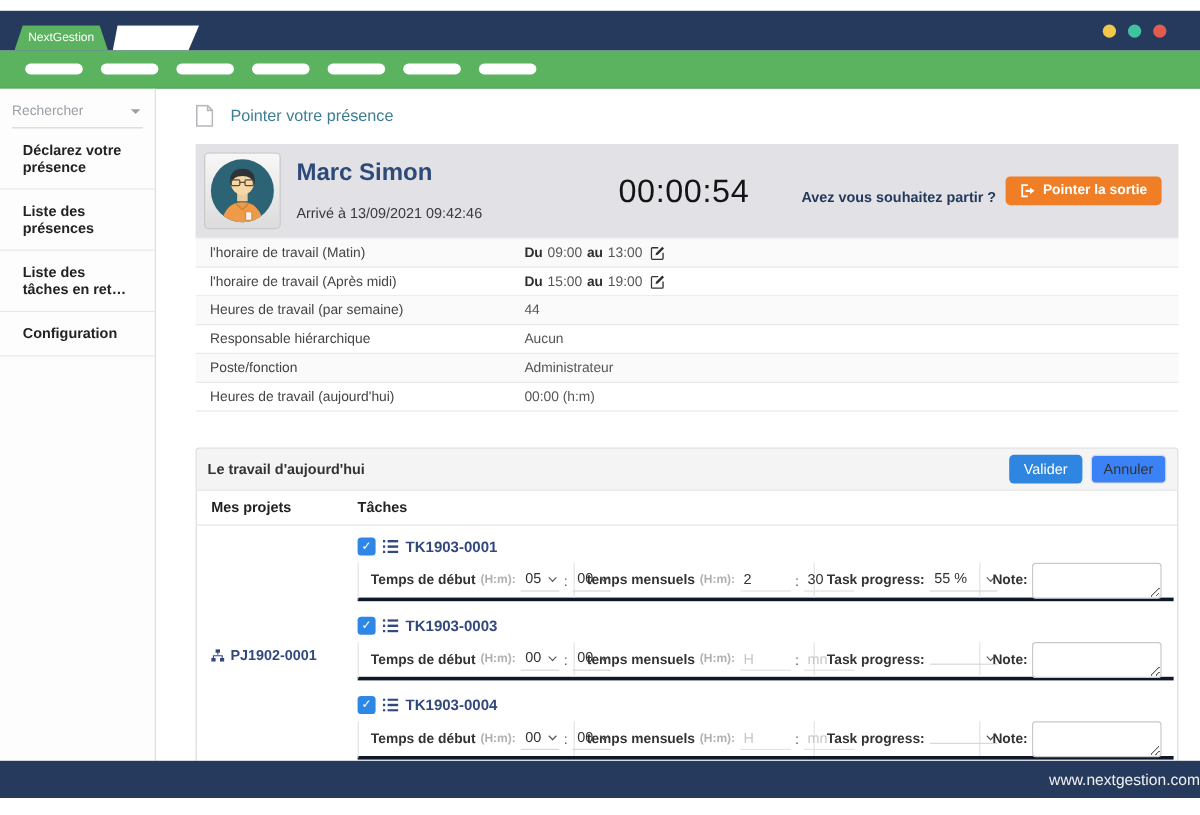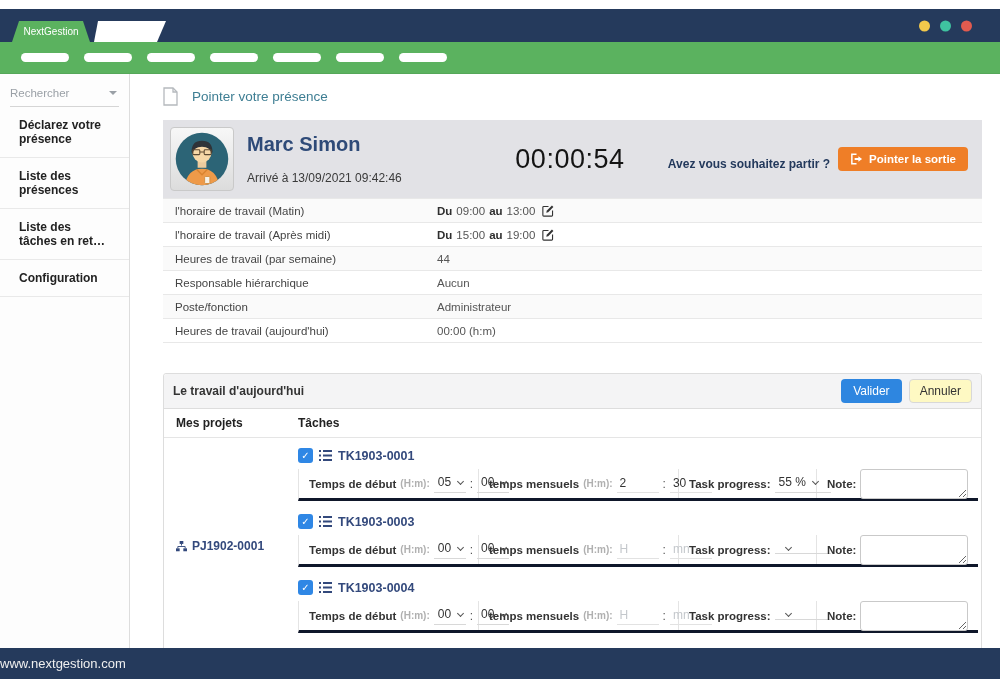--- a/index.html
+++ b/index.html
@@ -61,21 +61,21 @@
   .ivalue b { color:#2f2f2f; }
   .edit-ic { margin-left:3px; display:inline-flex; cursor:pointer; }
 
   
   .wcard { margin-top:30px; border:1px solid #ddd; border-radius:3px; }
   .whead { background:#f4f4f5; border-bottom:1px solid #ddd; border-radius:3px 3px 0 0;
     display:flex; align-items:center; padding:5px 9px; min-height:30px; }
   .wtitle { flex:1; font-size:12px; font-weight:700; color:#333; }
   .btn-validate { background:#2E86E0; color:#fff; border:none; border-radius:4px; padding:5px 12px;
     font-size:12px; margin-right:7px; cursor:pointer; font-family:inherit; }
-  .btn-cancel { background:#fef9c3; color:#333; border:1px solid #d8d8d8; border-radius:4px;
+  .btn-cancel { background:#3b82f6; color:#333; border:1px solid #d8d8d8; border-radius:4px;
     padding:4px 10px; font-size:12px; cursor:pointer; font-family:inherit; }
   .wcols { display:flex; border-bottom:1px solid #e5e5e5; font-size:12px; font-weight:700; color:#222; }
   .wcol-p { width:134px; flex:none; padding:7px 0 7px 12px; }
   .wcol-t { padding:7px 0; }
   .wbody { display:flex; padding-bottom:6px; }
   .project-cell { width:134px; flex:none; padding:10px 0 0 12px; display:flex; align-items:center;
     gap:5px; color:#33497C; font-size:12px; font-weight:600; }
   .tasks-col { flex:1; padding-top:8px; padding-right:8px; }
 
   .task-block { margin-bottom:11px; }
@@ -85,35 +85,35 @@
   .task-id { color:#33497C; font-size:12.5px; font-weight:600; cursor:pointer; }
   .t-fields { margin-top:4px; display:flex; align-items:center; height:32px;
     border-left:1px solid #e4e4e4; border-bottom:3px solid #0f172a; }
   .fgroup { display:flex; align-items:center; gap:4px; padding:0 10px; height:100%; }
   .fg1 { width:180px; flex:none; border-right:1px solid #e4e4e4; }
   .fg2 { width:200px; flex:none; border-right:1px solid #e4e4e4; }
   .fg3 { width:138px; flex:none; border-right:1px solid #e4e4e4; }
   .flabel { font-weight:700; font-size:11.5px; color:#333; white-space:nowrap; }
   .funit { font-size:10px; color:#b0b0b0; white-space:nowrap;font-weight:bold; }
   .colon { font-size:12px; color:#555; }
-  .fselect { display:inline-flex; align-items:center; gap:7px;
+  .fselect { display:inline-flex; align-items:center; justify-content:space-between; gap:7px;
     border-bottom:1px solid #d8d8d8; padding:1px 3px 3px 4px; font-size:12px; color:#333;
     min-width:32px; cursor:pointer; }
   .chev { width:5px; height:5px; border-right:1.5px solid #555; border-bottom:1.5px solid #555;
     transform:rotate(45deg); margin-top:-2px; flex:none; }
   .fselect.wide { min-width:56px; }
   .finput { width:42px; border:none; border-bottom:1px solid #e2e2e2; background:transparent;
     font-size:12px; color:#333; padding:2px 3px; outline:none; font-family:inherit; }
   .finput::placeholder { color:#c4c8cc; }
   .note-ta { width:108px; height:30px; border:1px solid #c9c9c9; border-radius:3px; resize:both;
     font-size:11px; font-family:inherit; background:#fff; }
 
   
-  .footer { flex:none; height:31px; background:#253A5C; color:#efefef;
-    display:flex; align-items:center; justify-content:flex-start; font-size:13px; }
+  .footer { flex:none; height:31px; margin-bottom:14px; background:#253A5C; color:#efefef;
+    display:flex; align-items:center; justify-content:flex-end; font-size:13px; }
 </style>
 </head>
 <body>
 
 <div class="screen">
 
   <div class="titlebar">
     <div class="brand-tab">
       <span>NextGestion</span>
     </div>

